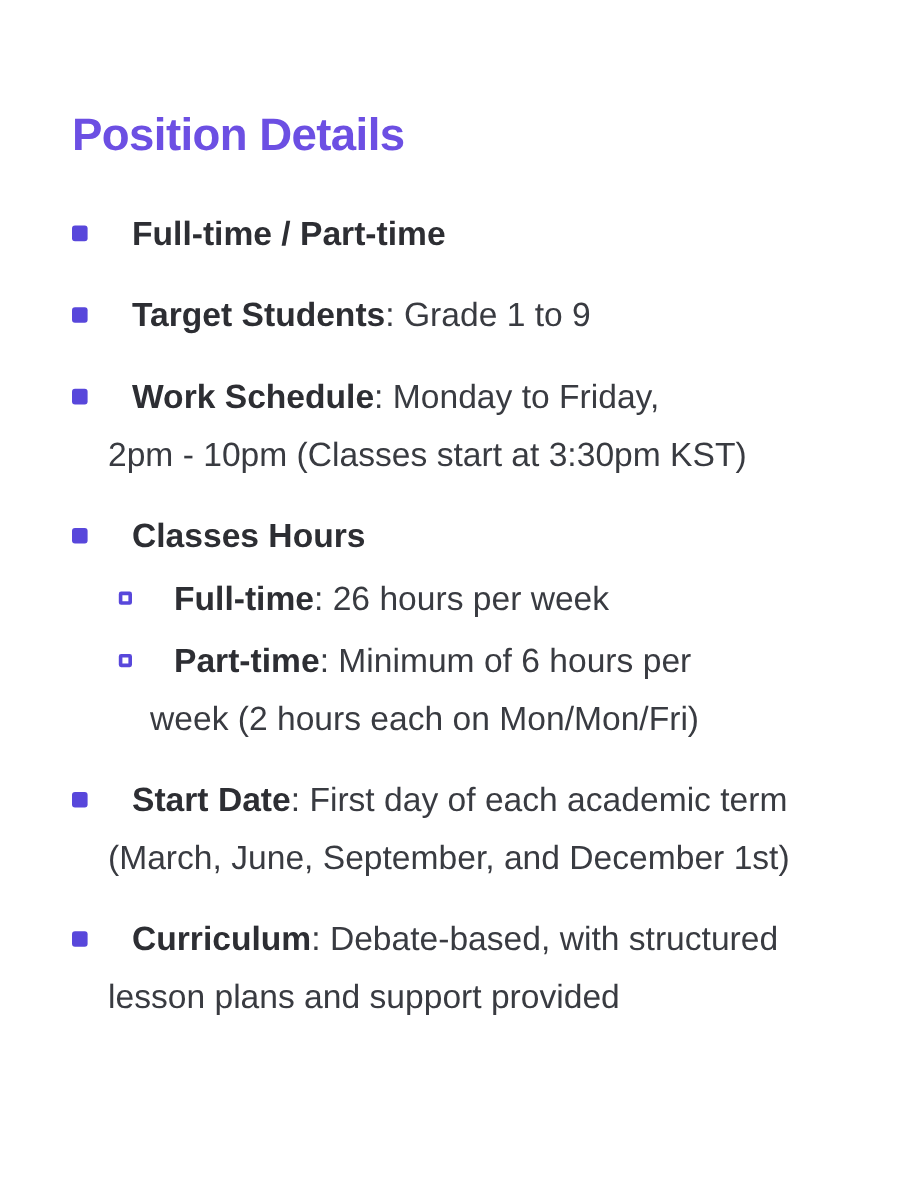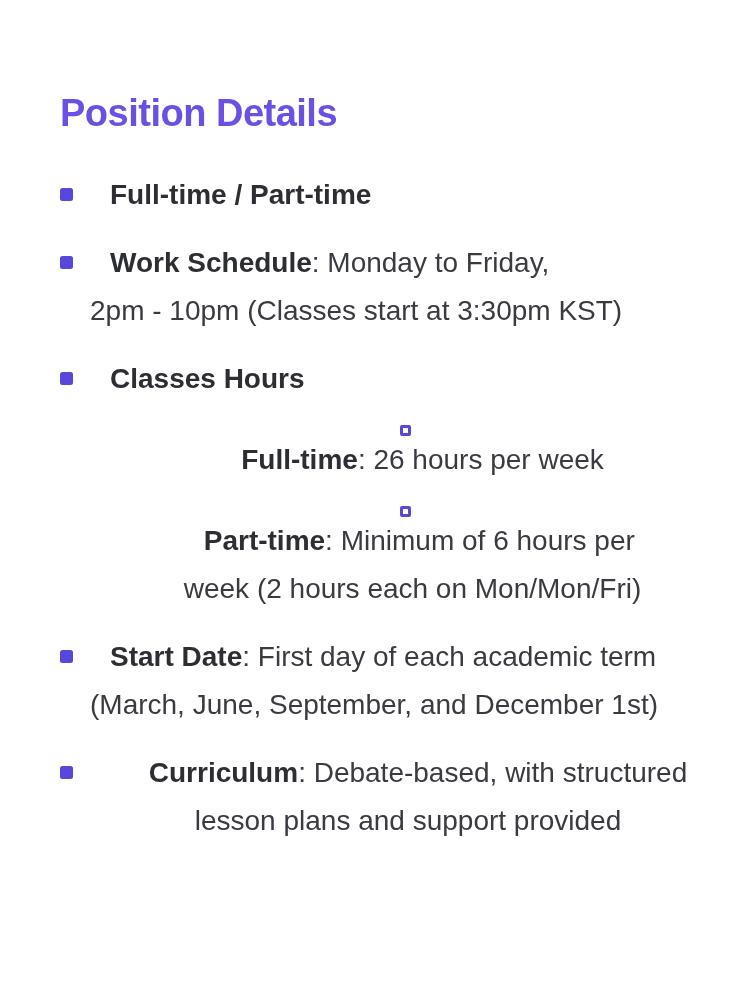--- a/index.html
+++ b/index.html
@@ -24,21 +24,21 @@
     margin: 0 0 37px 0;
   }
   ul.list, ul.sublist {
     list-style: none;
   }
   li.item {
     display: flex;
     align-items: flex-start;
     margin-bottom: 20px;
   }
-  li.item:last-child { margin-bottom: 0; text-align: center; }
+  li.item:last-child { margin-bottom: 0; }
   .bullet {
     flex: none;
     width: 13px;
     height: 13px;
     margin: 17px 17px 0 0;
     border-radius: 2.5px;
     background: var(--bullet, #5847DB);
   }
   .item-body { flex: 1; min-width: 0; }
   .item-text {
@@ -53,23 +53,22 @@
   }
   .item-text .value {
     white-space: pre-line;
     font-weight: 400;
   }
   ul.sublist {
     margin: 4px 0 0 9px;
   }
   li.subitem {
     display: flex;
-    align-items: center;
+    align-items: flex-start;
     margin-bottom: 4px;
-    flex-direction: column;
   }
   li.subitem:last-child { margin-bottom: 0; }
   .sub-bullet {
     flex: none;
     width: 11px;
     height: 11px;
     box-sizing: border-box;
     border: 3px solid var(--bullet, #5847DB);
     border-radius: 2px;
     background: var(--background, #FFFFFF);
@@ -84,20 +83,26 @@
 
   <ul class="list">
 
     <li class="item">
       <span class="bullet"></span>
       <div class="item-body">
         <div class="item-text"><span class="label">Full-time / Part-time</span><span class="value"></span></div>
       </div>
     </li>
 
+    <li class="item">
+      <span class="bullet"></span>
+      <div class="item-body">
+        <div class="item-text"><span class="label">Target Students</span><span class="value">: Grade 1 to 9</span></div>
+      </div>
+    </li>
 
     <li class="item">
       <span class="bullet"></span>
       <div class="item-body">
         <div class="item-text"><span class="label">Work Schedule</span><span class="value">: Monday to Friday,
 2pm - 10pm (Classes start at 3:30pm KST)</span></div>
       </div>
     </li>
 
     <li class="item">

